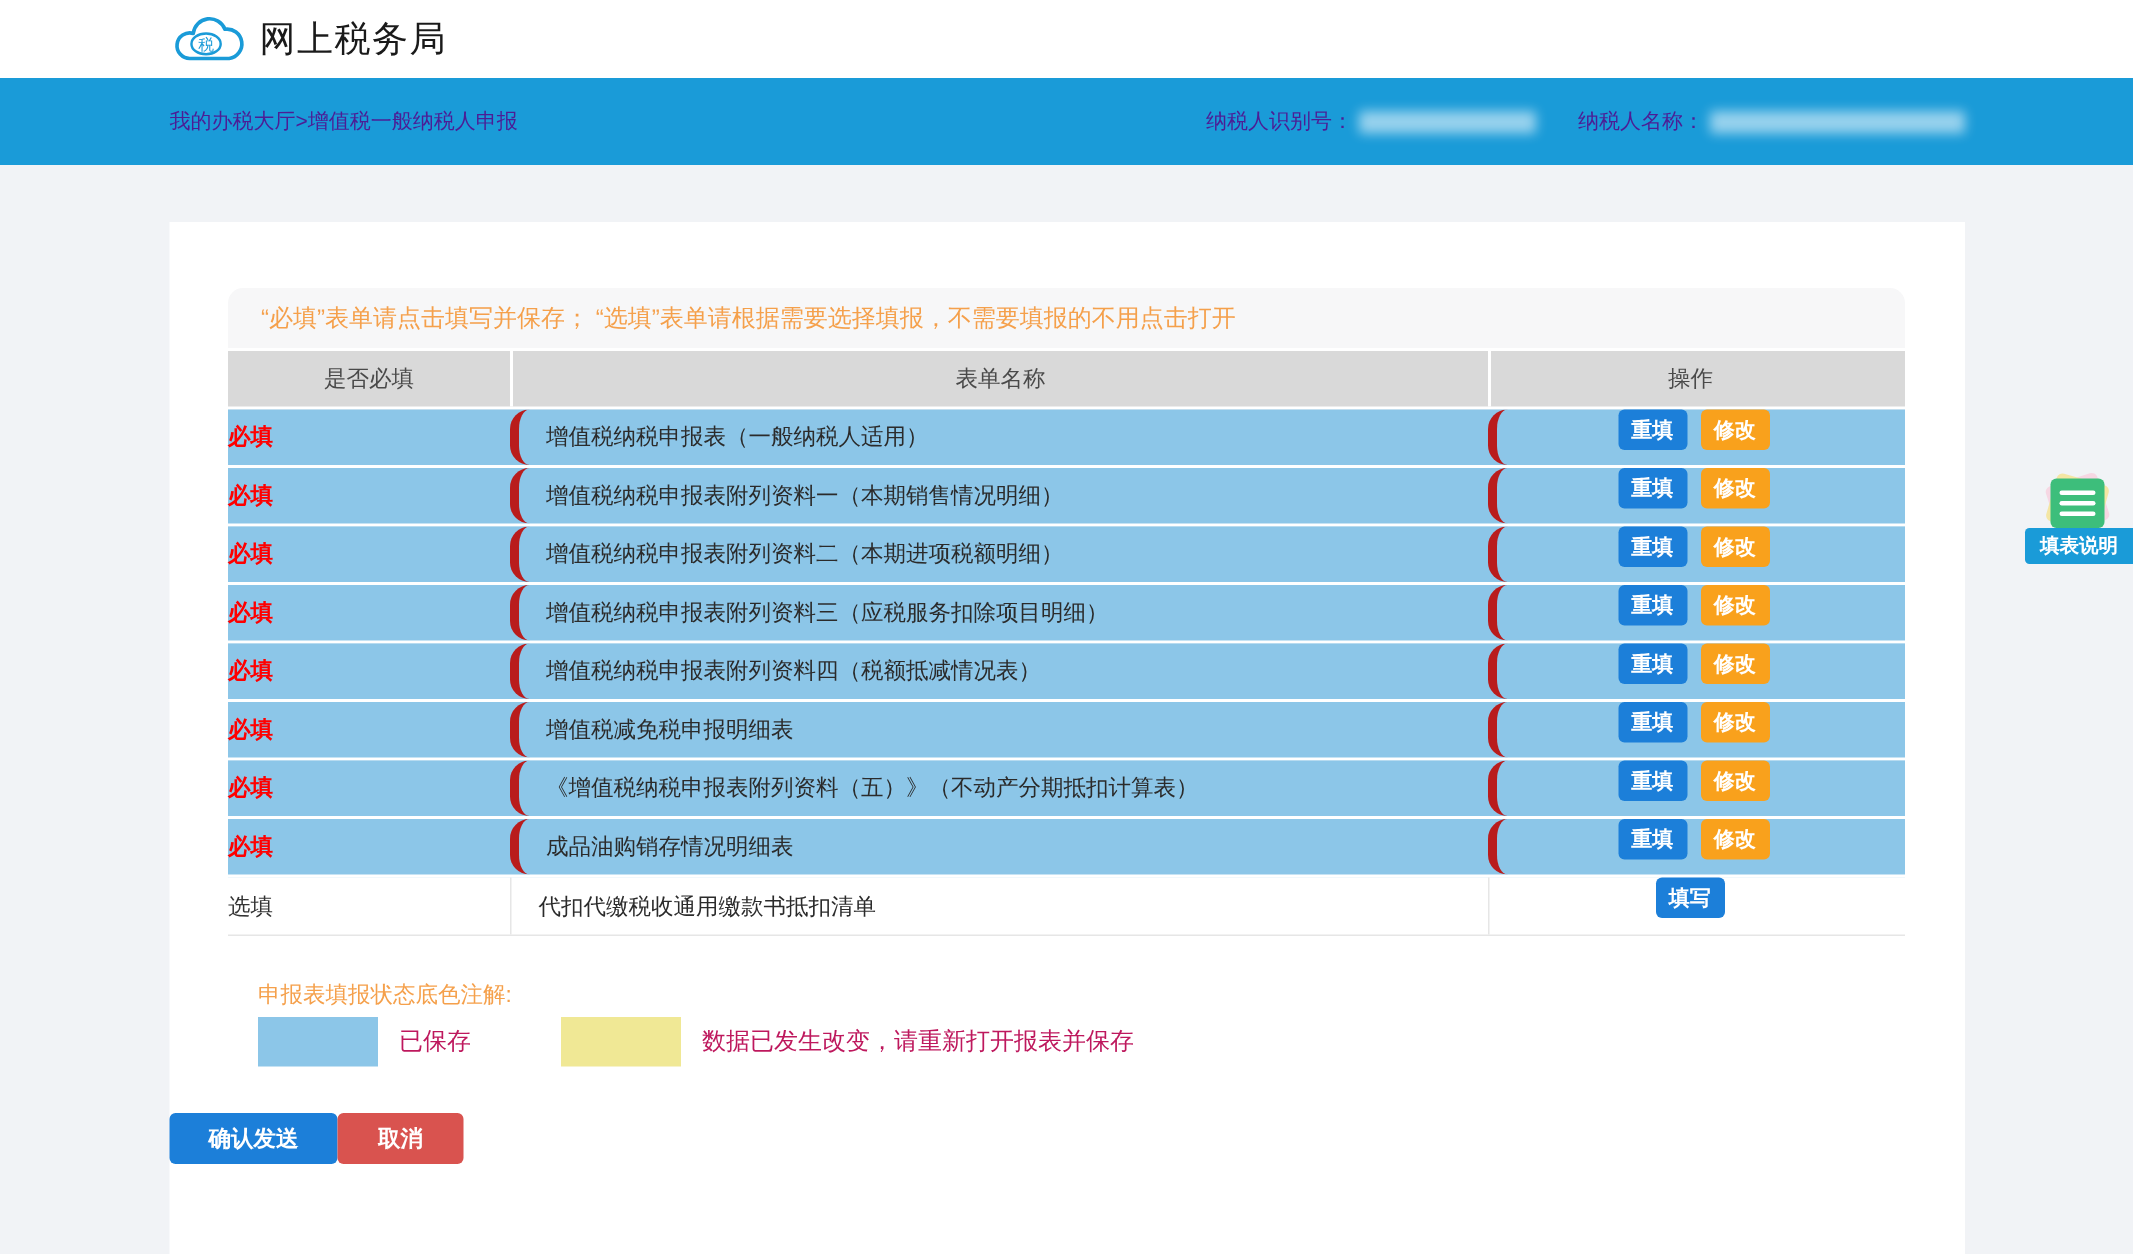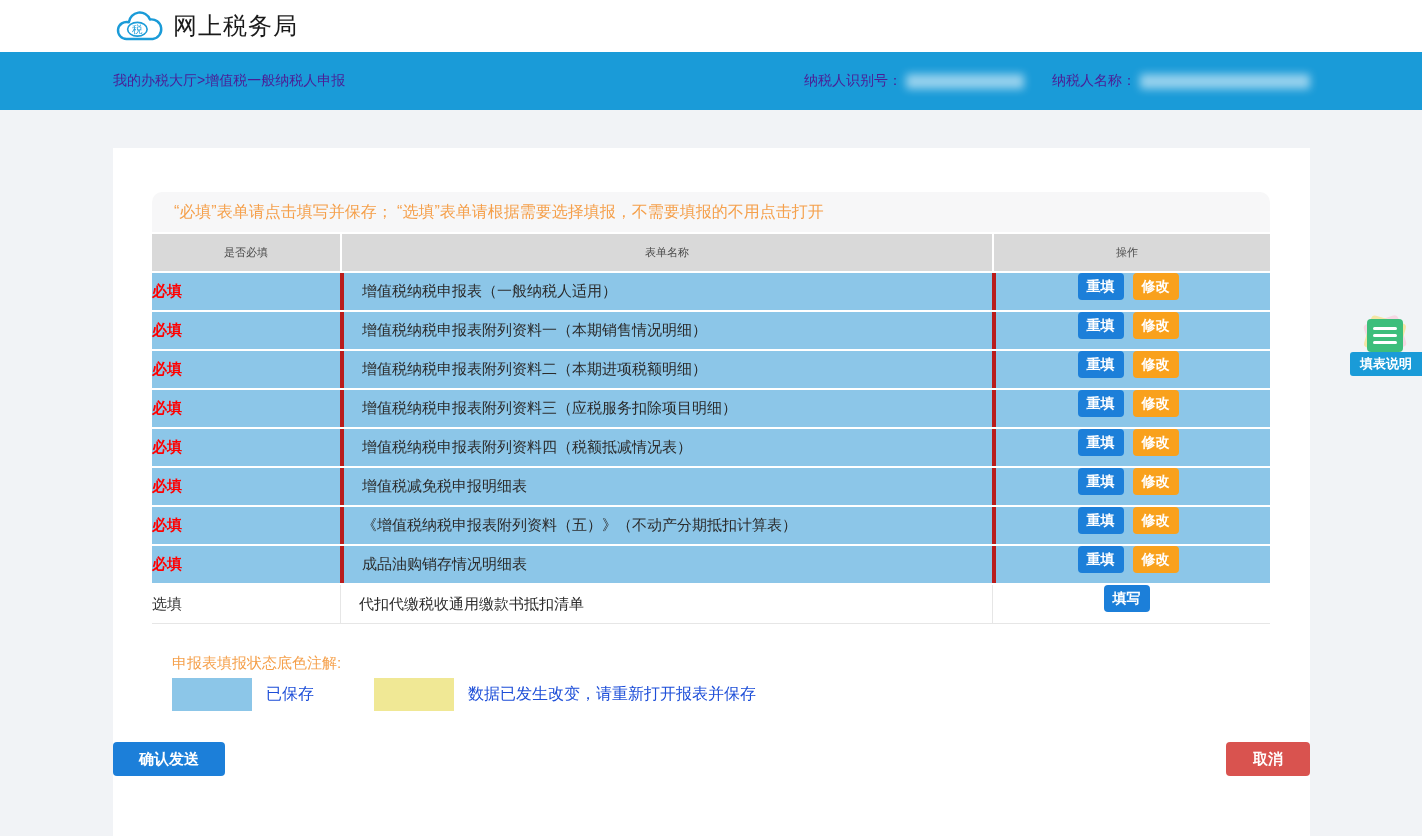--- a/index.html
+++ b/index.html
@@ -29,54 +29,54 @@
   .panel { position:absolute; top:148px; left:113px; width:1197px; height:688px;
     background:#ffffff; }
 
   .notice-bar { position:absolute; top:44px; left:39px; width:1118px; height:40px;
     background:#F7F7F8; border-radius:10px 10px 0 0; display:flex; align-items:center;
     padding-left:22px; color:#F5A04B; font-size:16px; }
 
   
   .form-table { position:absolute; top:86px; left:39px; width:1118px; }
   .thead { display:flex; height:39px; background:#D9D9D9; color:#4a4a4a;
-    font-size:11px; border-bottom:2px solid #ffffff; }
+    font-size:15px; border-bottom:2px solid #ffffff; }
   .thead .cell { display:flex; align-items:center; justify-content:center; }
   .cell.c-req  { width:188px; }
   .cell.c-name { width:652px; }
   .cell.c-ops  { width:268px; }
   .thead .cell + .cell { border-left:2px solid #ffffff; }
 
   .trow { display:flex; height:39px; border-bottom:2px solid #ffffff; font-size:15px; }
   .trow.saved { background:#8CC6E8; }
-  .trow.saved .cell + .cell { border-left:4px solid #b91c1c; }
+  .trow.saved .cell + .cell { border-left:6px solid #b91c1c;border-radius:13px; }
   .trow.optional { background:#ffffff; border-bottom:1px solid #e6e6e6; }
   .trow.optional .cell + .cell { border-left:1px solid #e6e6e6; }
   .trow .c-req { display:flex; align-items:center; justify-content:flex-start; color:#333; }
   .trow .c-req .flag.required { color:#FF0000; font-weight:bold; }
   .trow .c-name { display:flex; align-items:center; padding-left:18px; color:#2b2b2b; }
   .trow .c-ops { display:flex; align-items:flex-start; justify-content:center; gap:9px; }
 
   .btn-sm { min-width:46px; height:27px; padding:0 9px; border:none; border-radius:4px;
     color:#fff; font-size:14px; font-weight:bold; cursor:pointer;
     font-family:"Liberation Sans", sans-serif; }
   .btn-blue   { background:#1C7FD9; }
   .btn-orange { background:#F9A11C; }
 
   
   .legend-title { position:absolute; top:506px; left:59px; color:#F5A04B; font-size:15px; }
   .legend-row { position:absolute; top:530px; left:59px; display:flex; align-items:center;
     height:33px; }
   .swatch { width:80px; height:33px; }
-  .legend-label { font-size:16px; color:#1d4ed8; margin-left:14px; margin-right:60px;font-family:Liberation Serif, serif; }
+  .legend-label { font-size:16px; color:#be185d; margin-left:14px; margin-right:60px;font-family:Liberation Serif, serif; }
   .legend-label:last-child { margin-right:0; }
 
   
-  .footer-actions { position:absolute; top:594px; left:0; width:1197px;
-    display:flex; justify-content:space-between; }
+  .footer-actions { position:absolute; top:594px; left:0; width:983px;
+    display:flex; justify-content:flex-start; }
   .btn-lg { height:34px; border:none; border-radius:4px; color:#fff; font-size:15px;
     font-weight:bold; cursor:pointer; font-family:"Liberation Sans", sans-serif; }
   .btn-confirm { width:112px; background:#1C7FD9; }
   .btn-cancel  { width:84px;  background:#D9534F; }
 
   
   .float-helper { position:absolute; top:315px; right:0; width:74px; height:64px; }
   .paper { position:absolute; width:36px; height:33px; border-radius:4px; left:19px; top:4px; }
   .paper.pink   { background:#F6D7E3; transform:rotate(-18deg); }
   .paper.yellow { background:#F4E6A4; transform:rotate(16deg); }

